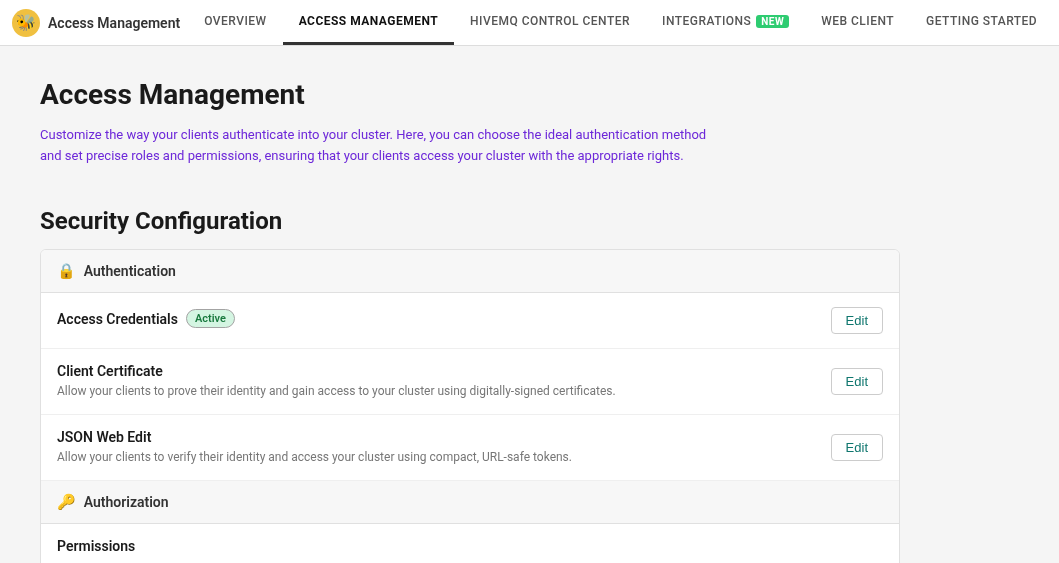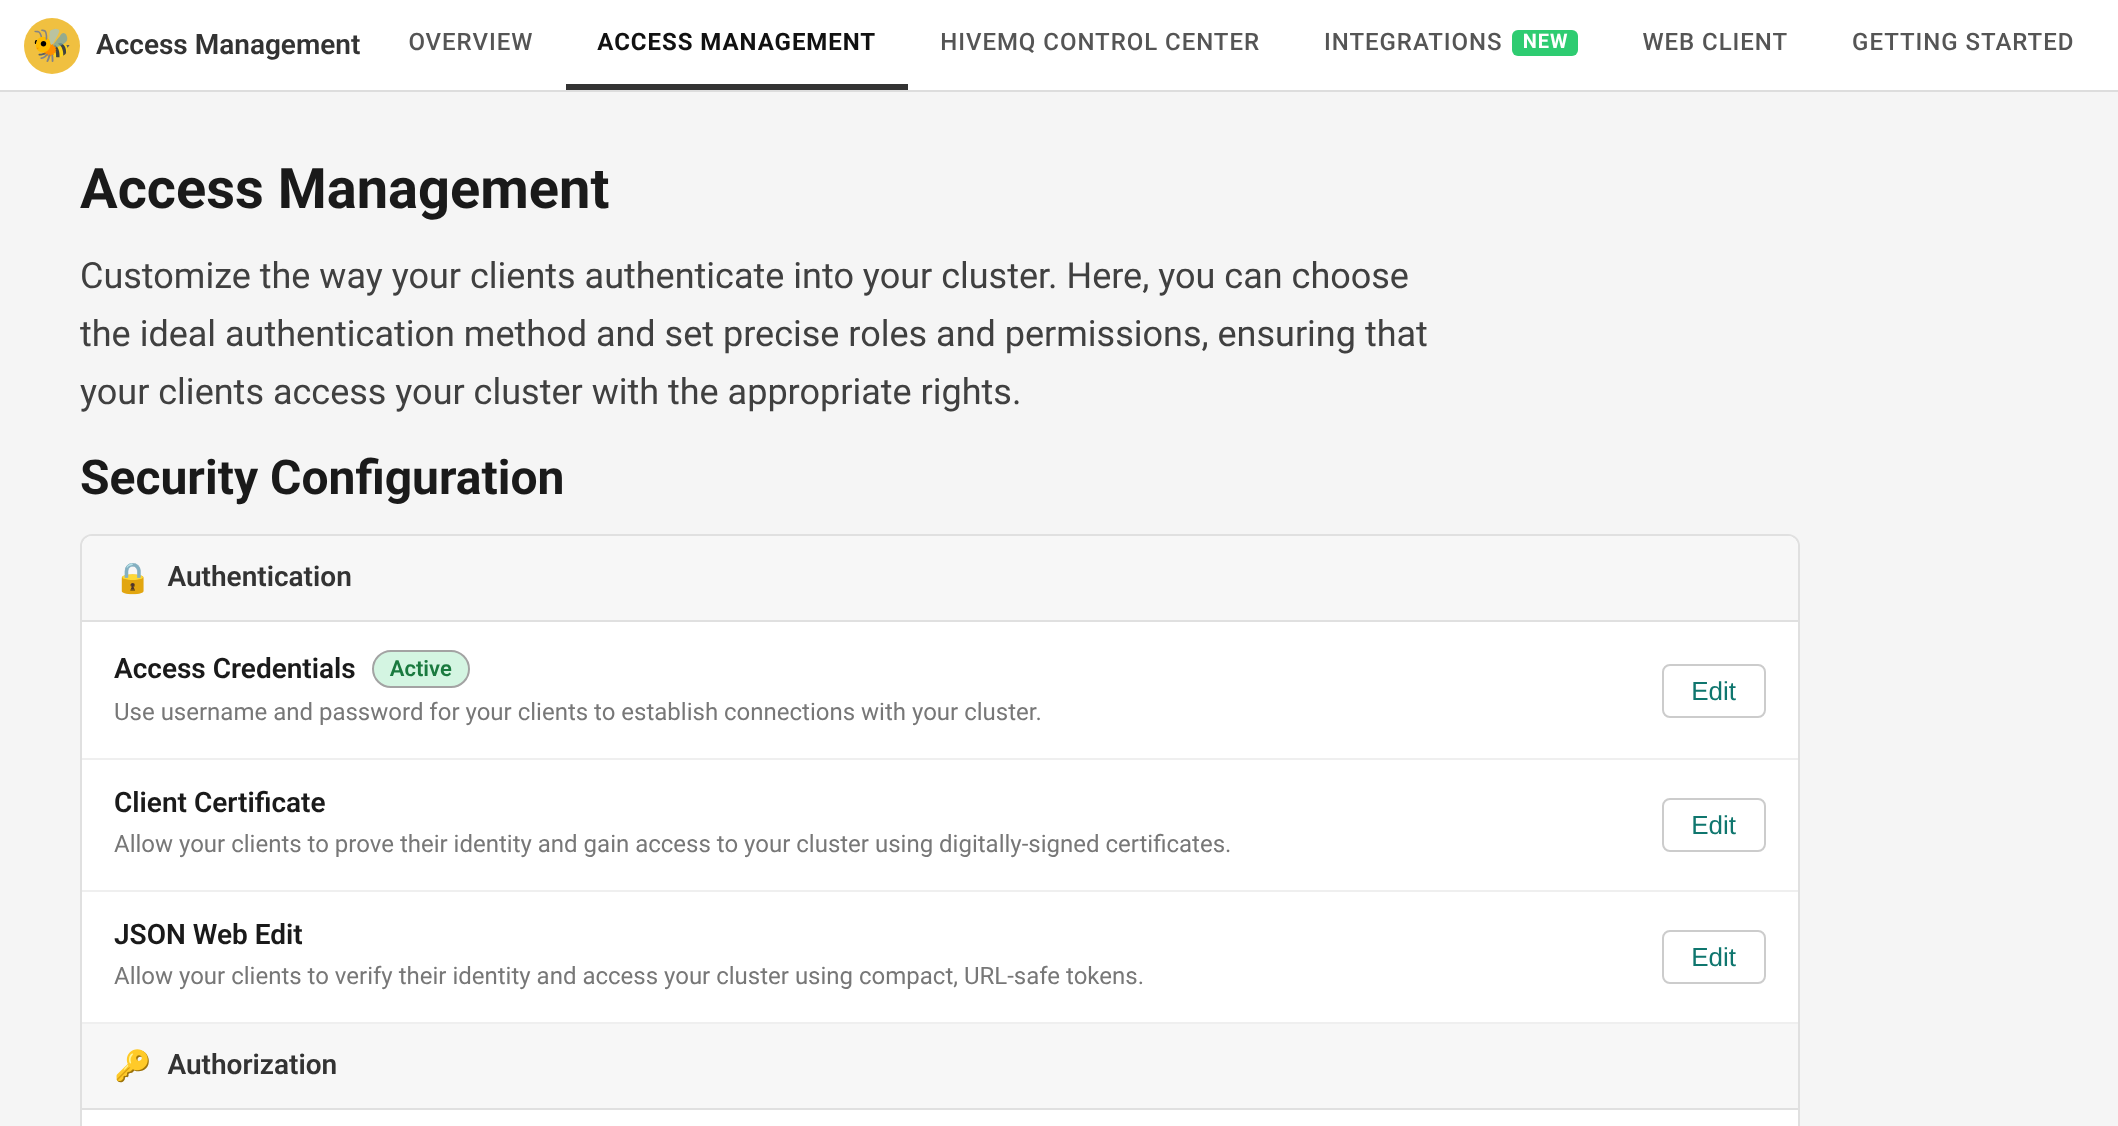--- a/index.html
+++ b/index.html
@@ -82,25 +82,25 @@
       padding: 32px 40px;
       max-width: 940px;
     }
     .page-title {
       font-size: 28px;
       font-weight: 700;
       color: #1a1a1a;
       margin-bottom: 14px;
     }
     .page-description {
-      font-size: 18px;
-      color: #404040;
+      font-size: 13px;
+      color: #6d28d9;
       line-height: 1.6;
       max-width: 680px;
-      margin-bottom: 14px;
+      margin-bottom: 40px;
     }
     .section-title {
       font-size: 24px;
       font-weight: 700;
       color: #1a1a1a;
       margin-bottom: 14px;
     }
 
     
     .config-card {
@@ -216,21 +216,20 @@
       <span class="card-section-header-icon">🔒</span>
       <span>Authentication</span>
     </div>
 
     <div class="card-item">
       <div class="card-item-info">
         <div class="card-item-title">
           <span>Access Credentials</span>
           <span class="active-badge">Active</span>
         </div>
-        <div class="card-item-desc">Use username and password for your clients to establish connections with your cluster.</div>
       </div>
       <button class="edit-btn">Edit</button>
     </div>
 
     <div class="card-item">
       <div class="card-item-info">
         <div class="card-item-title">
           <span>Client Certificate</span>
         </div>
         <div class="card-item-desc">Allow your clients to prove their identity and gain access to your cluster using digitally-signed certificates.</div>

